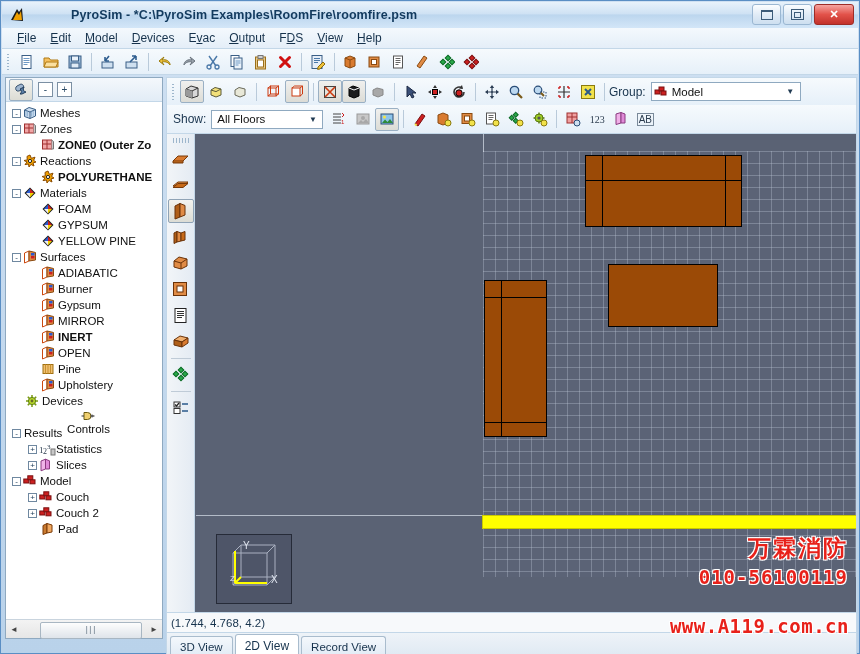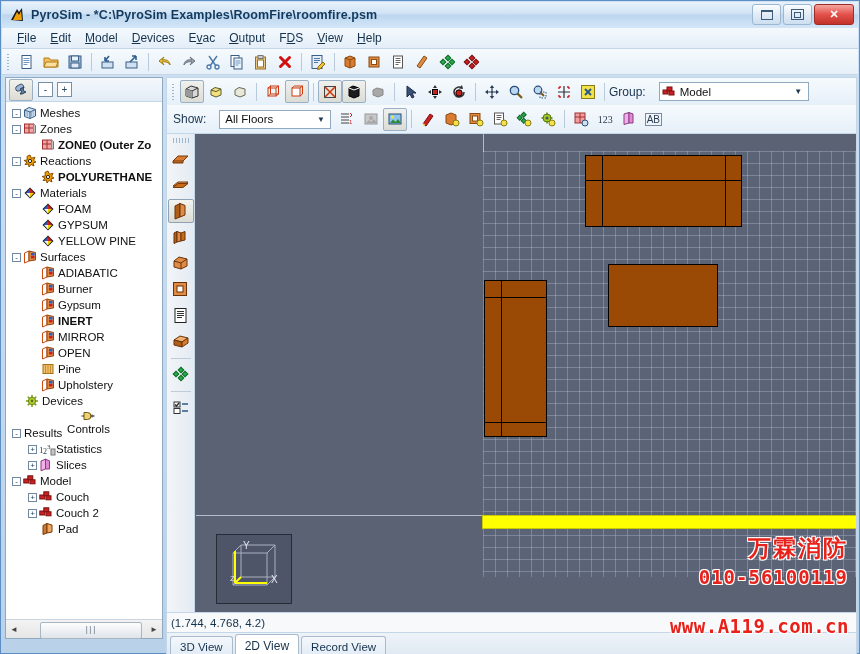--- a/index.html
+++ b/index.html
@@ -13,21 +13,21 @@
     position:relative;width:860px;height:654px;
     background:linear-gradient(#cfe0f2,#b9d2ea);
     border:1px solid #5a8ec4;
     box-sizing:border-box;
   }
   
   .titlebar{
     position:absolute;left:1px;top:1px;width:856px;height:26px;
     background:linear-gradient(#e8f2fb 0%,#cfe2f4 45%,#bcd6ee 50%,#d3e6f8 100%);
     border-bottom:1px solid #9ec0dd;
-    display:flex;align-items:center;
+    display:flex;align-items:center;gap:40px;
   }
   .title-icon{width:18px;height:18px;margin-left:6px;margin-right:5px;position:relative;}
   .title-text{
     font-size:12.5px;color:#123a5e;font-weight:600;letter-spacing:.1px;
     white-space:nowrap;overflow:hidden;
   }
   .win-btns{position:absolute;right:4px;top:2px;display:flex;gap:2px;}
   .wbtn{
     width:27px;height:19px;border:1px solid #9bb7d2;border-radius:3px;
     background:linear-gradient(#fbfdff,#dfeaf5 55%,#cddff0);
@@ -117,21 +117,21 @@
   .vtoolbar{
     height:28px;background:linear-gradient(#f6fafd,#e6f0f9);
     border:1px solid #c3d7e8;border-bottom:none;
     display:flex;align-items:center;padding-left:4px;box-sizing:border-box;
   }
   .vtoolbar2{
     height:28px;background:linear-gradient(#f6fafd,#e6f0f9);
     border:1px solid #c3d7e8;border-top:none;border-bottom:none;
     display:flex;align-items:center;padding-left:6px;box-sizing:border-box;
   }
-  .lbl{font-size:12px;color:#17334d;margin-right:13px;}
+  .lbl{font-size:12px;color:#17334d;margin-right:5px;}
   .combo{
     height:19px;border:1px solid #8fa9c0;background:#fff;
     display:flex;align-items:center;padding:0 2px;box-sizing:border-box;
     position:relative;
   }
   .combo .cval{font-size:11.5px;color:#101010;flex:1;padding-left:3px;white-space:nowrap;overflow:hidden;}
   .combo .carrow{width:15px;display:flex;align-items:center;justify-content:center;color:#203a52;font-size:8px;}
   
   .canvasarea{
     position:relative;height:478px;border:1px solid #c3d7e8;
@@ -527,33 +527,33 @@
         <div class="trow" style="padding-left: 20px;">
           <span class="tog-sp"></span>
           <span class="ticon">
             <svg width="14" height="14" viewBox="0 0 14 14">
               <path d="M1.5 3 L6 1 L6 11 L1.5 13 Z" fill="#fff" stroke="#cc4a10"></path>
               <path d="M6 1 L12.5 2.5 L12.5 10 L6 11 Z" fill="#e08b45" stroke="#8a4a10"></path>
               <path d="M8 3 h3.5 v2.5 H8z" fill="#2a5ad0"></path>
               <path d="M8 6 h3.5 v2.5 H8z" fill="#cc2020"></path>
             </svg>
           </span>
-          <span class="tlabel b">INERT</span>
+          <span class="tlabel">MIRROR</span>
         </div>
         <div class="trow" style="padding-left: 20px;">
           <span class="tog-sp"></span>
           <span class="ticon">
             <svg width="14" height="14" viewBox="0 0 14 14">
               <path d="M1.5 3 L6 1 L6 11 L1.5 13 Z" fill="#fff" stroke="#cc4a10"></path>
               <path d="M6 1 L12.5 2.5 L12.5 10 L6 11 Z" fill="#e08b45" stroke="#8a4a10"></path>
               <path d="M8 3 h3.5 v2.5 H8z" fill="#2a5ad0"></path>
               <path d="M8 6 h3.5 v2.5 H8z" fill="#cc2020"></path>
             </svg>
           </span>
-          <span class="tlabel">MIRROR</span>
+          <span class="tlabel b">INERT</span>
         </div>
         <div class="trow" style="padding-left: 20px;">
           <span class="tog-sp"></span>
           <span class="ticon">
             <svg width="14" height="14" viewBox="0 0 14 14">
               <path d="M1.5 3 L6 1 L6 11 L1.5 13 Z" fill="#fff" stroke="#cc4a10"></path>
               <path d="M6 1 L12.5 2.5 L12.5 10 L6 11 Z" fill="#e08b45" stroke="#8a4a10"></path>
               <path d="M8 3 h3.5 v2.5 H8z" fill="#2a5ad0"></path>
               <path d="M8 6 h3.5 v2.5 H8z" fill="#cc2020"></path>
             </svg>

